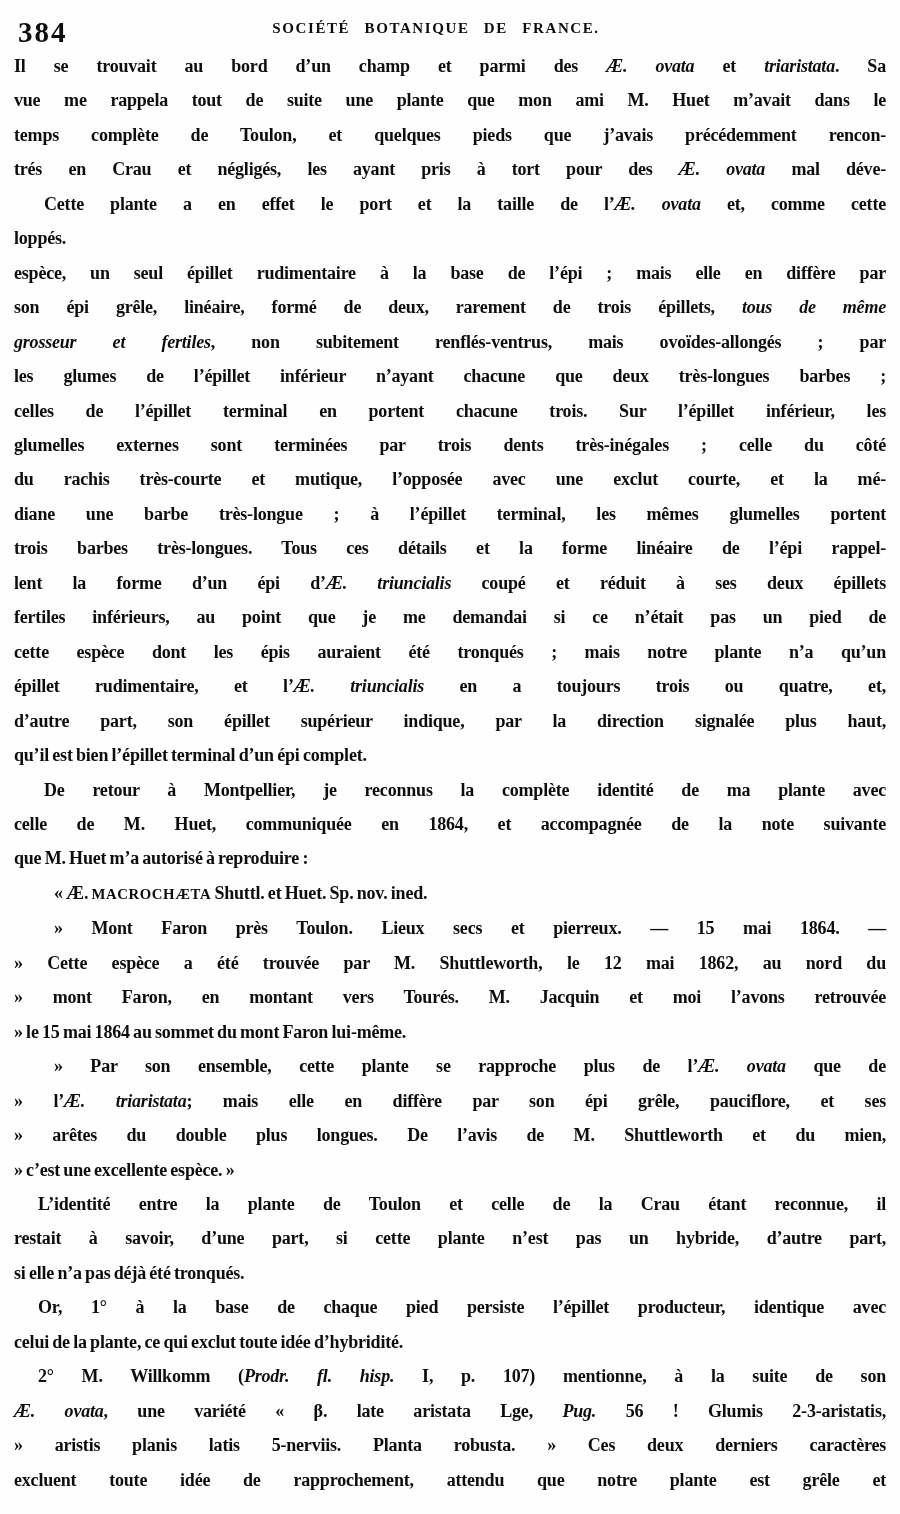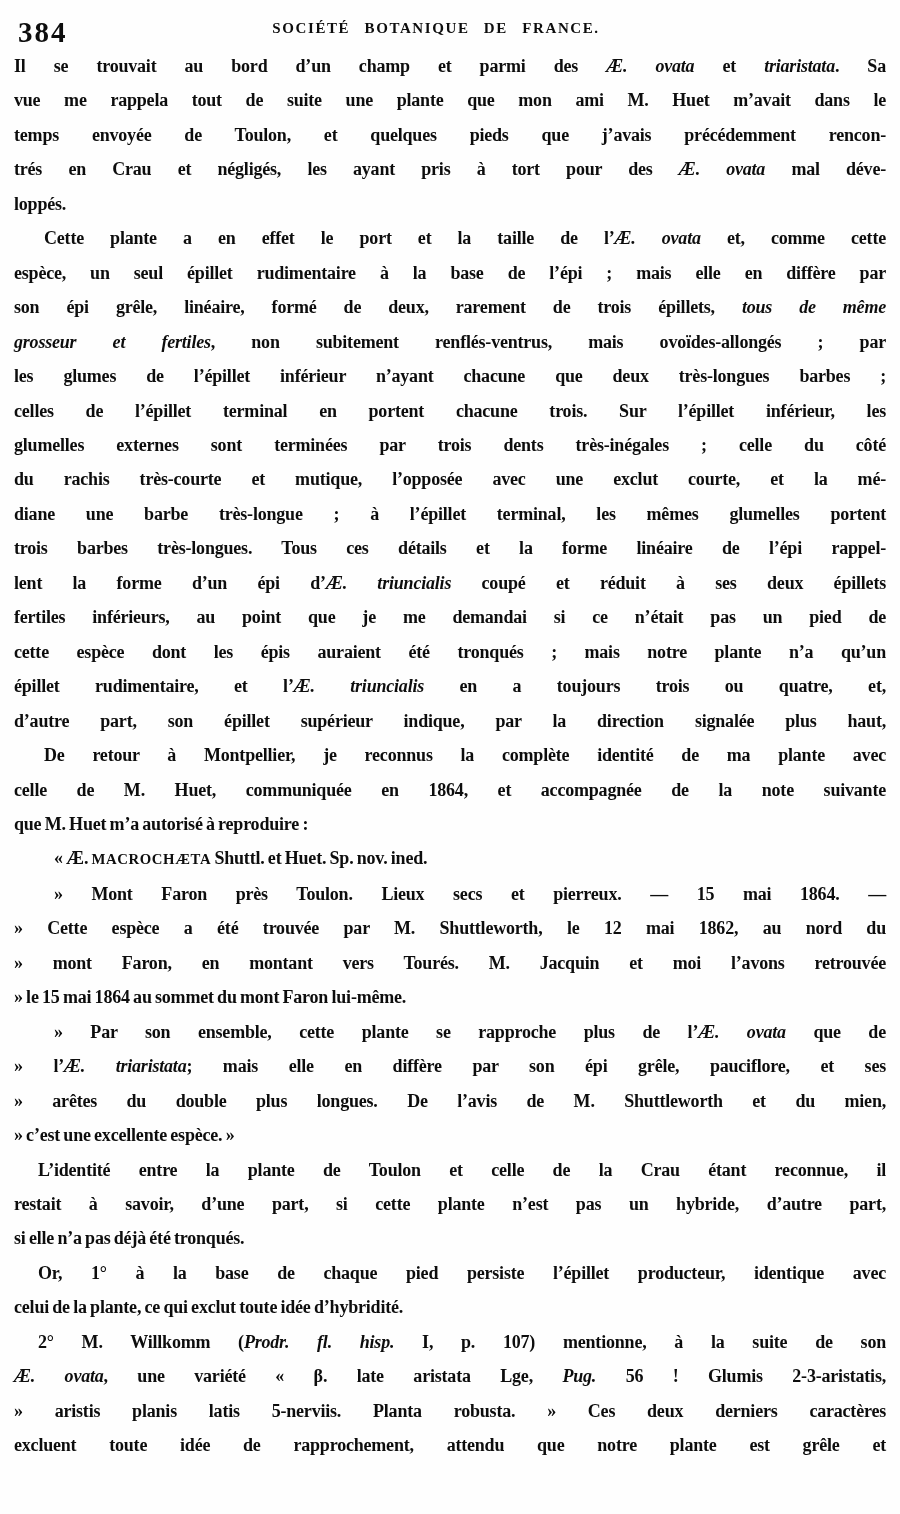--- a/index.html
+++ b/index.html
@@ -59,38 +59,39 @@
 <body>
 
 <div class="page">
   <header class="pagehead">
     <span class="pagenum">384</span>
     <span class="ptitle">SOCIÉTÉ BOTANIQUE DE FRANCE.</span>
   </header>
   <main class="textbody">
       <div class="line"><span>Il se trouvait au bord d’un champ et parmi des </span><span class="it">Æ. ovata</span><span> et </span><span class="it">triaristata</span><span>. Sa</span></div>
       <div class="line"><span>vue me rappela tout de suite une plante que mon ami M. Huet m’avait dans le</span></div>
-      <div class="line"><span>temps envoyée de Toulon, et quelques pieds que j’avais précédemment rencon-</span></div>
+      <div class="line"><span>temps complète de Toulon, et quelques pieds que j’avais précédemment rencon-</span></div>
       <div class="line"><span>trés en Crau et négligés, les ayant pris à tort pour des </span><span class="it">Æ. ovata</span><span> mal déve-</span></div>
+      <div class="line" style="text-indent: 30px;"><span>Cette plante a en effet le port et la taille de l’</span><span class="it">Æ. ovata</span><span> et, comme cette</span></div>
       <div class="line nj"><span>loppés.</span></div>
-      <div class="line" style="text-indent: 30px;"><span>Cette plante a en effet le port et la taille de l’</span><span class="it">Æ. ovata</span><span> et, comme cette</span></div>
       <div class="line"><span>espèce, un seul épillet rudimentaire à la base de l’épi ; mais elle en diffère par</span></div>
       <div class="line"><span>son épi grêle, linéaire, formé de deux, rarement de trois épillets, </span><span class="it">tous de même</span></div>
       <div class="line"><span class="it">grosseur et fertiles</span><span>, non subitement renflés-ventrus, mais ovoïdes-allongés ; par</span></div>
       <div class="line"><span>les glumes de l’épillet inférieur n’ayant chacune que deux très-longues barbes ;</span></div>
       <div class="line"><span>celles de l’épillet terminal en portent chacune trois. Sur l’épillet inférieur, les</span></div>
       <div class="line"><span>glumelles externes sont terminées par trois dents très-inégales ; celle du côté</span></div>
       <div class="line"><span>du rachis très-courte et mutique, l’opposée avec une exclut courte, et la mé-</span></div>
       <div class="line"><span>diane une barbe très-longue ; à l’épillet terminal, les mêmes glumelles portent</span></div>
       <div class="line"><span>trois barbes très-longues. Tous ces détails et la forme linéaire de l’épi rappel-</span></div>
       <div class="line"><span>lent la forme d’un épi d’</span><span class="it">Æ. triuncialis</span><span> coupé et réduit à ses deux épillets</span></div>
       <div class="line"><span>fertiles inférieurs, au point que je me demandai si ce n’était pas un pied de</span></div>
       <div class="line"><span>cette espèce dont les épis auraient été tronqués ; mais notre plante n’a qu’un</span></div>
       <div class="line"><span>épillet rudimentaire, et l’</span><span class="it">Æ. triuncialis</span><span> en a toujours trois ou quatre, et,</span></div>
       <div class="line"><span>d’autre part, son épillet supérieur indique, par la direction signalée plus haut,</span></div>
+      <div class="line nj"><span>qu’il est bien l’épillet terminal d’un épi complet.</span></div>
       <div class="line" style="text-indent: 30px;"><span>De retour à Montpellier, je reconnus la complète identité de ma plante avec</span></div>
       <div class="line"><span>celle de M. Huet, communiquée en 1864, et accompagnée de la note suivante</span></div>
       <div class="line nj"><span>que M. Huet m’a autorisé à reproduire :</span></div>
       <div class="line nj" style="text-indent: 40px;"><span>« Æ. </span><span class="sc">MACROCHÆTA</span><span> Shuttl. et Huet. Sp. nov. ined.</span></div>
       <div class="line" style="text-indent: 40px;"><span>» Mont Faron près Toulon. Lieux secs et pierreux. — 15 mai 1864. —</span></div>
       <div class="line"><span>» Cette espèce a été trouvée par M. Shuttleworth, le 12 mai 1862, au nord du</span></div>
       <div class="line"><span>» mont Faron, en montant vers Tourés. M. Jacquin et moi l’avons retrouvée</span></div>
       <div class="line nj"><span>» le 15 mai 1864 au sommet du mont Faron lui-même.</span></div>
       <div class="line" style="text-indent: 40px;"><span>» Par son ensemble, cette plante se rapproche plus de l’</span><span class="it">Æ. ovata</span><span> que de</span></div>
       <div class="line"><span>» l’</span><span class="it">Æ. triaristata</span><span>; mais elle en diffère par son épi grêle, pauciflore, et ses</span></div>

